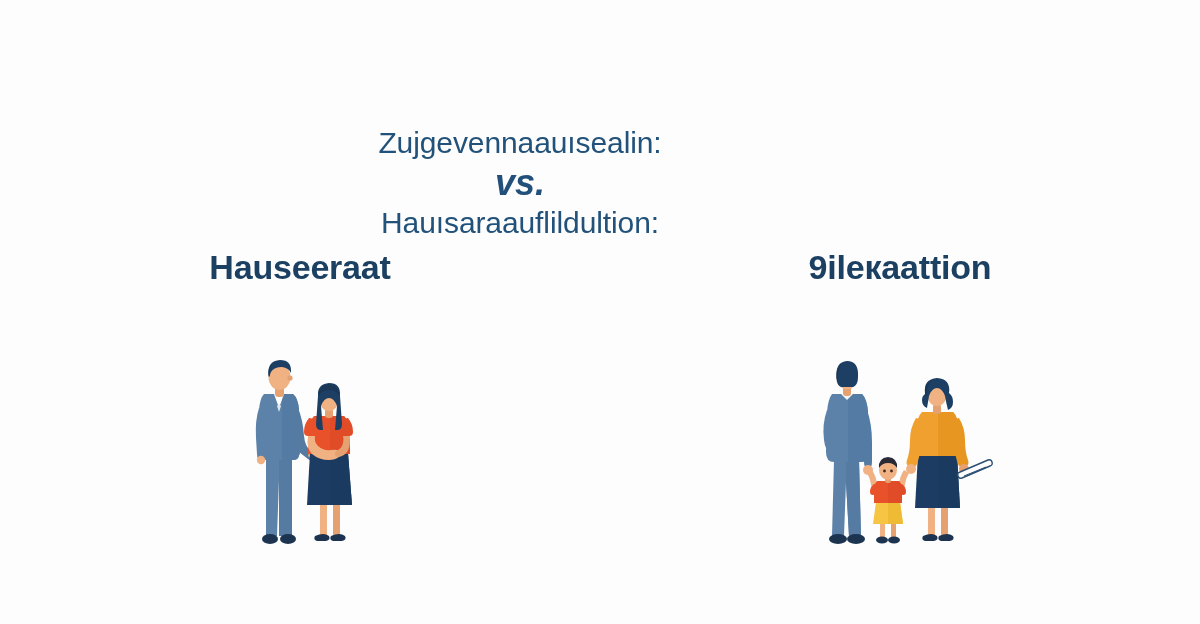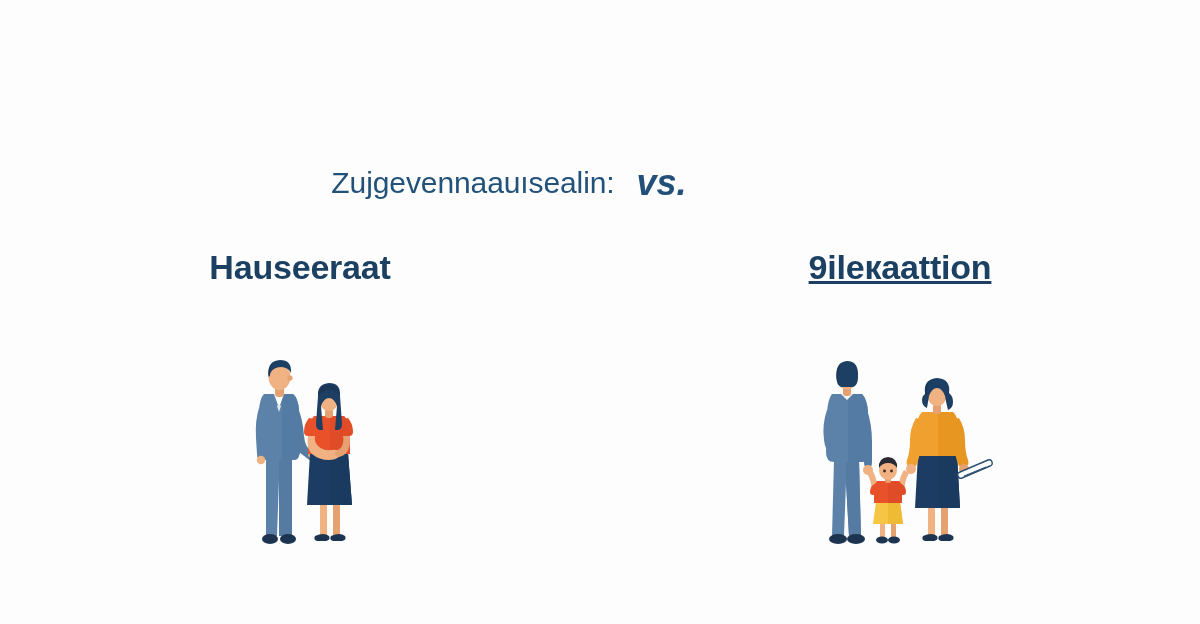--- a/index.html
+++ b/index.html
@@ -34,20 +34,21 @@
   .heading-row-top {
     position: absolute;
     left: 0;
     top: 0;
     width: 1040px;
     height: 46px;
     display: flex;
     align-items: center;
     justify-content: center;
     gap: 0;
+    flex-direction: column;
   }
 
   .term-label {
     font-size: 30px;
     font-weight: 400;
     color: #22527a;
     letter-spacing: -0.1px;
     line-height: 40px;
     white-space: nowrap;
   }
@@ -75,21 +76,21 @@
     position: absolute;
     font-size: 34px;
     font-weight: 700;
     color: #1b4062;
     letter-spacing: -0.2px;
     line-height: 46px;
     white-space: nowrap;
   }
 
   .term-value.left  { left: 0;   width: 600px; text-align: center; }
-  .term-value.right { left: 600px; width: 600px; text-align: center; text-decoration: underline; }
+  .term-value.right { left: 600px; width: 600px; text-align: center; }
 
   
   .stage {
     position: absolute;
     left: 0;
     top: 330px;
     width: 1200px;
     height: 220px;
   }
 
@@ -105,20 +106,21 @@
 </head>
 <body style="background: rgb(253, 253, 253);">
 
 <div class="canvas">
 
   <div class="heading-block">
 
     <div class="heading-row-top">
       <span class="term-label">Zujgevennaauısealin:</span>
       <span class="vs-word">vs.</span>
+      <span class="term-label">Hauısaraauflildultion:</span>
     </div>
 
     <div class="heading-row-bottom">
       <span class="term-value left">Hauseeraat</span>
       <span class="term-value right">9ileкaattion</span>
     </div>
 
   </div>
 
   <div class="stage">

